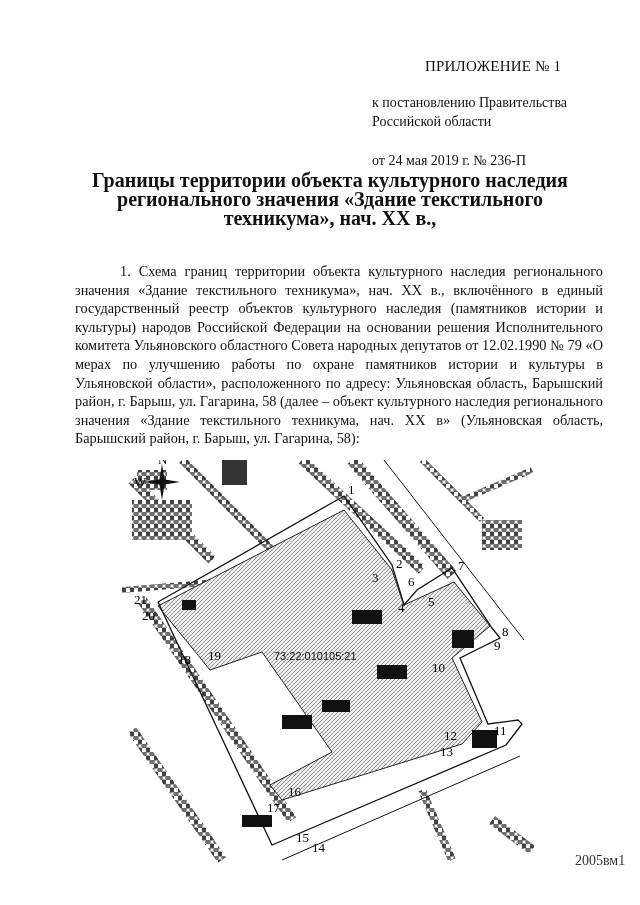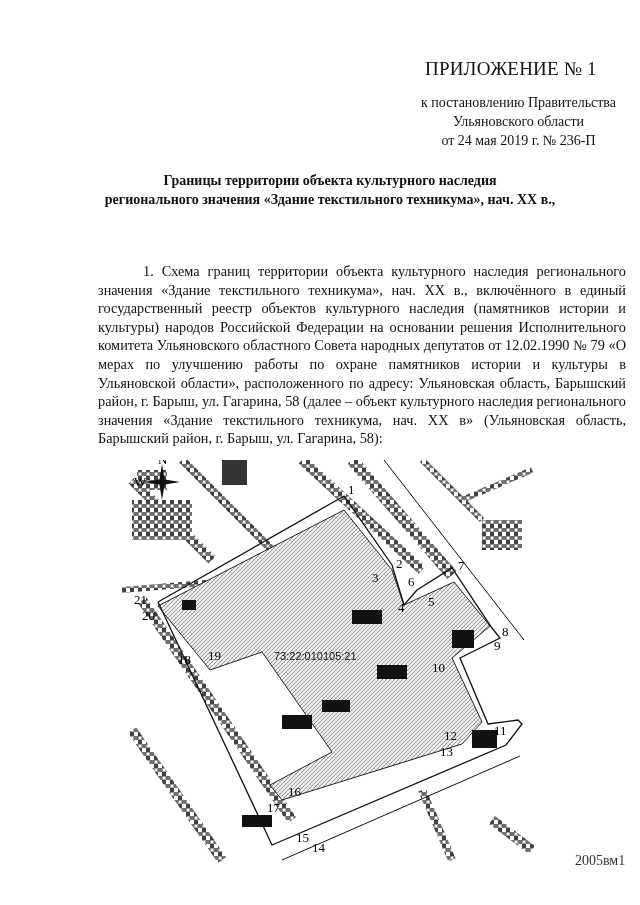--- a/index.html
+++ b/index.html
@@ -1,56 +1,55 @@
 <!DOCTYPE html>
 <html><head>
   <meta charset="utf-8">
   <style>
     html, body { margin: 0; padding: 0; background: #ffffff; }
     body {
       width: 640px; height: 905px; position: relative; overflow: hidden;
       font-family: "Liberation Serif", "DejaVu Serif", serif; color: #111;
     }
     .appendix-title {
-      position: absolute; left: 425px; top: 58px; font-size: 19px; letter-spacing: 0.2px; text-align: center;
+      position: absolute; left: 425px; top: 58px; font-size: 15px; letter-spacing: 0.2px; text-align: center;
     }
     .decree-block {
-      position: absolute; left: 396px; top: 93px; width: 245px; text-align: center;
+      position: absolute; left: 372px; top: 93px; width: 245px; 
       font-size: 14px; line-height: 19px;
     }
-    .decree-block .date { margin-top: 0; }
+    .decree-block .date { margin-top: 20px; }
     .doc-heading {
       position: absolute; left: 80px; top: 171px; width: 500px; text-align: center;
-      font-weight: bold; font-size: 14px; line-height: 19px;
+      font-weight: bold; font-size: 20px; line-height: 19px;
     }
     .body-para {
       position: absolute; left: 75px; top: 262px; width: 528px;
       font-size: 14.3px; line-height: 18.6px; text-align: justify;
       text-indent: 45px;
-      margin-left: 23px;
     }
     .map-wrap {
       position: absolute; left: 122px; top: 460px; width: 416px; height: 408px;
     }
     .map-wrap svg { display: block; }
     .footer-code {
       position: absolute; left: 575px; top: 853px; font-size: 14px;
       font-family: "Liberation Serif", serif; color: #333;
     }
     .pt-label { font-family: "Liberation Serif", serif; font-size: 13px; fill: #000; }
     .cad-label { font-family: "Liberation Sans", sans-serif; font-size: 11px; fill: #111; }
   </style>
 </head>
 <body>
 
 <div class="appendix-title">ПРИЛОЖЕНИЕ № 1</div>
 
 <div class="decree-block">
   <div>к постановлению Правительства</div>
-  <div>Ульяновского области</div>
+  <div>Российской области</div>
   <div class="date">от 24 мая 2019 г. № 236-П</div>
 </div>
 
 <div class="doc-heading">
   <div>Границы территории объекта культурного наследия</div>
   <div>регионального значения «Здание текстильного техникума», нач. XX в.,</div>
 </div>
 
 <div class="body-para">1. Схема границ территории объекта культурного наследия регионального значения «Здание текстильного техникума», нач. XX в., включённого в единый государственный реестр объектов культурного наследия (памятников истории и культуры) народов Российской Федерации на основании решения Исполнительного комитета Ульяновского областного Совета народных депутатов от 12.02.1990 № 79 «О мерах по улучшению работы по охране памятников истории и культуры в Ульяновской области», расположенного по адресу: Ульяновская область, Барышский район, г. Барыш, ул. Гагарина, 58 (далее – объект культурного наследия регионального значения «Здание текстильного техникума, нач. XX в» (Ульяновская область, Барышский район, г. Барыш, ул. Гагарина, 58):</div>
 

